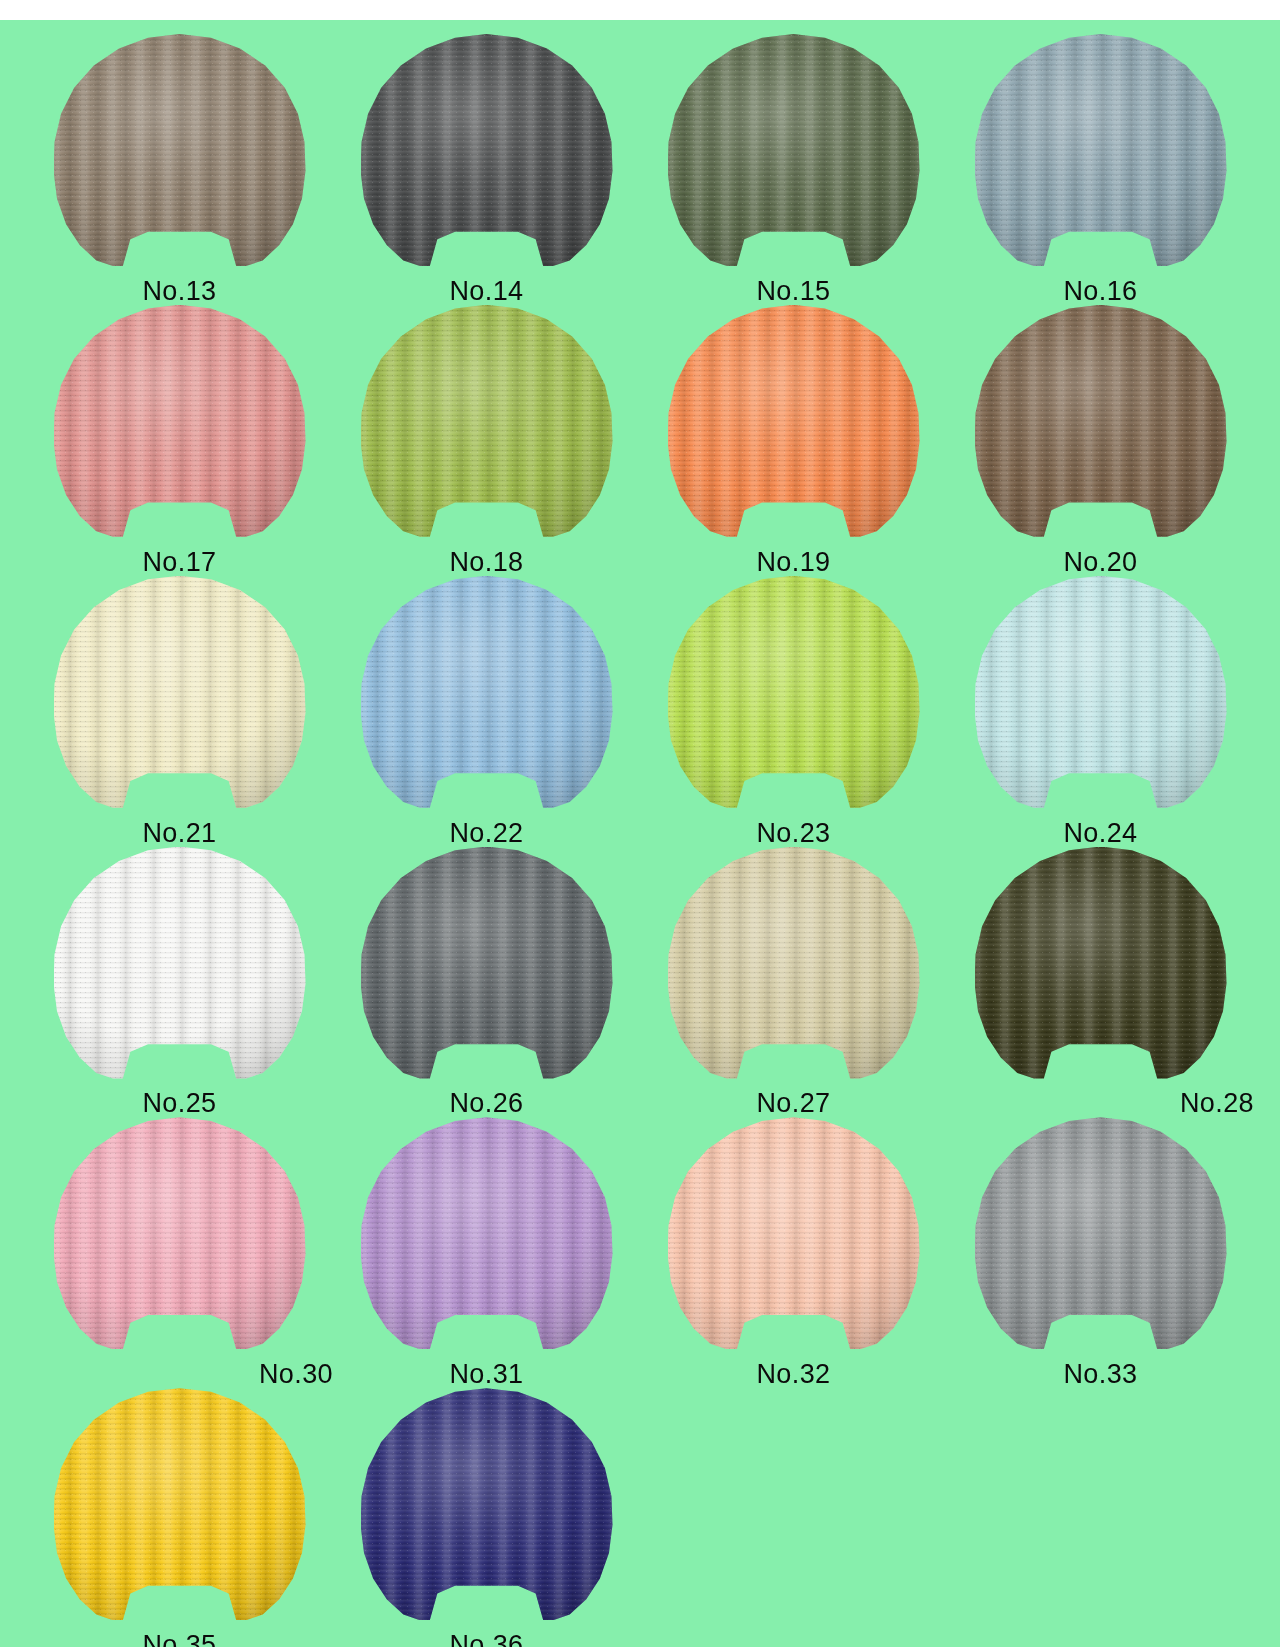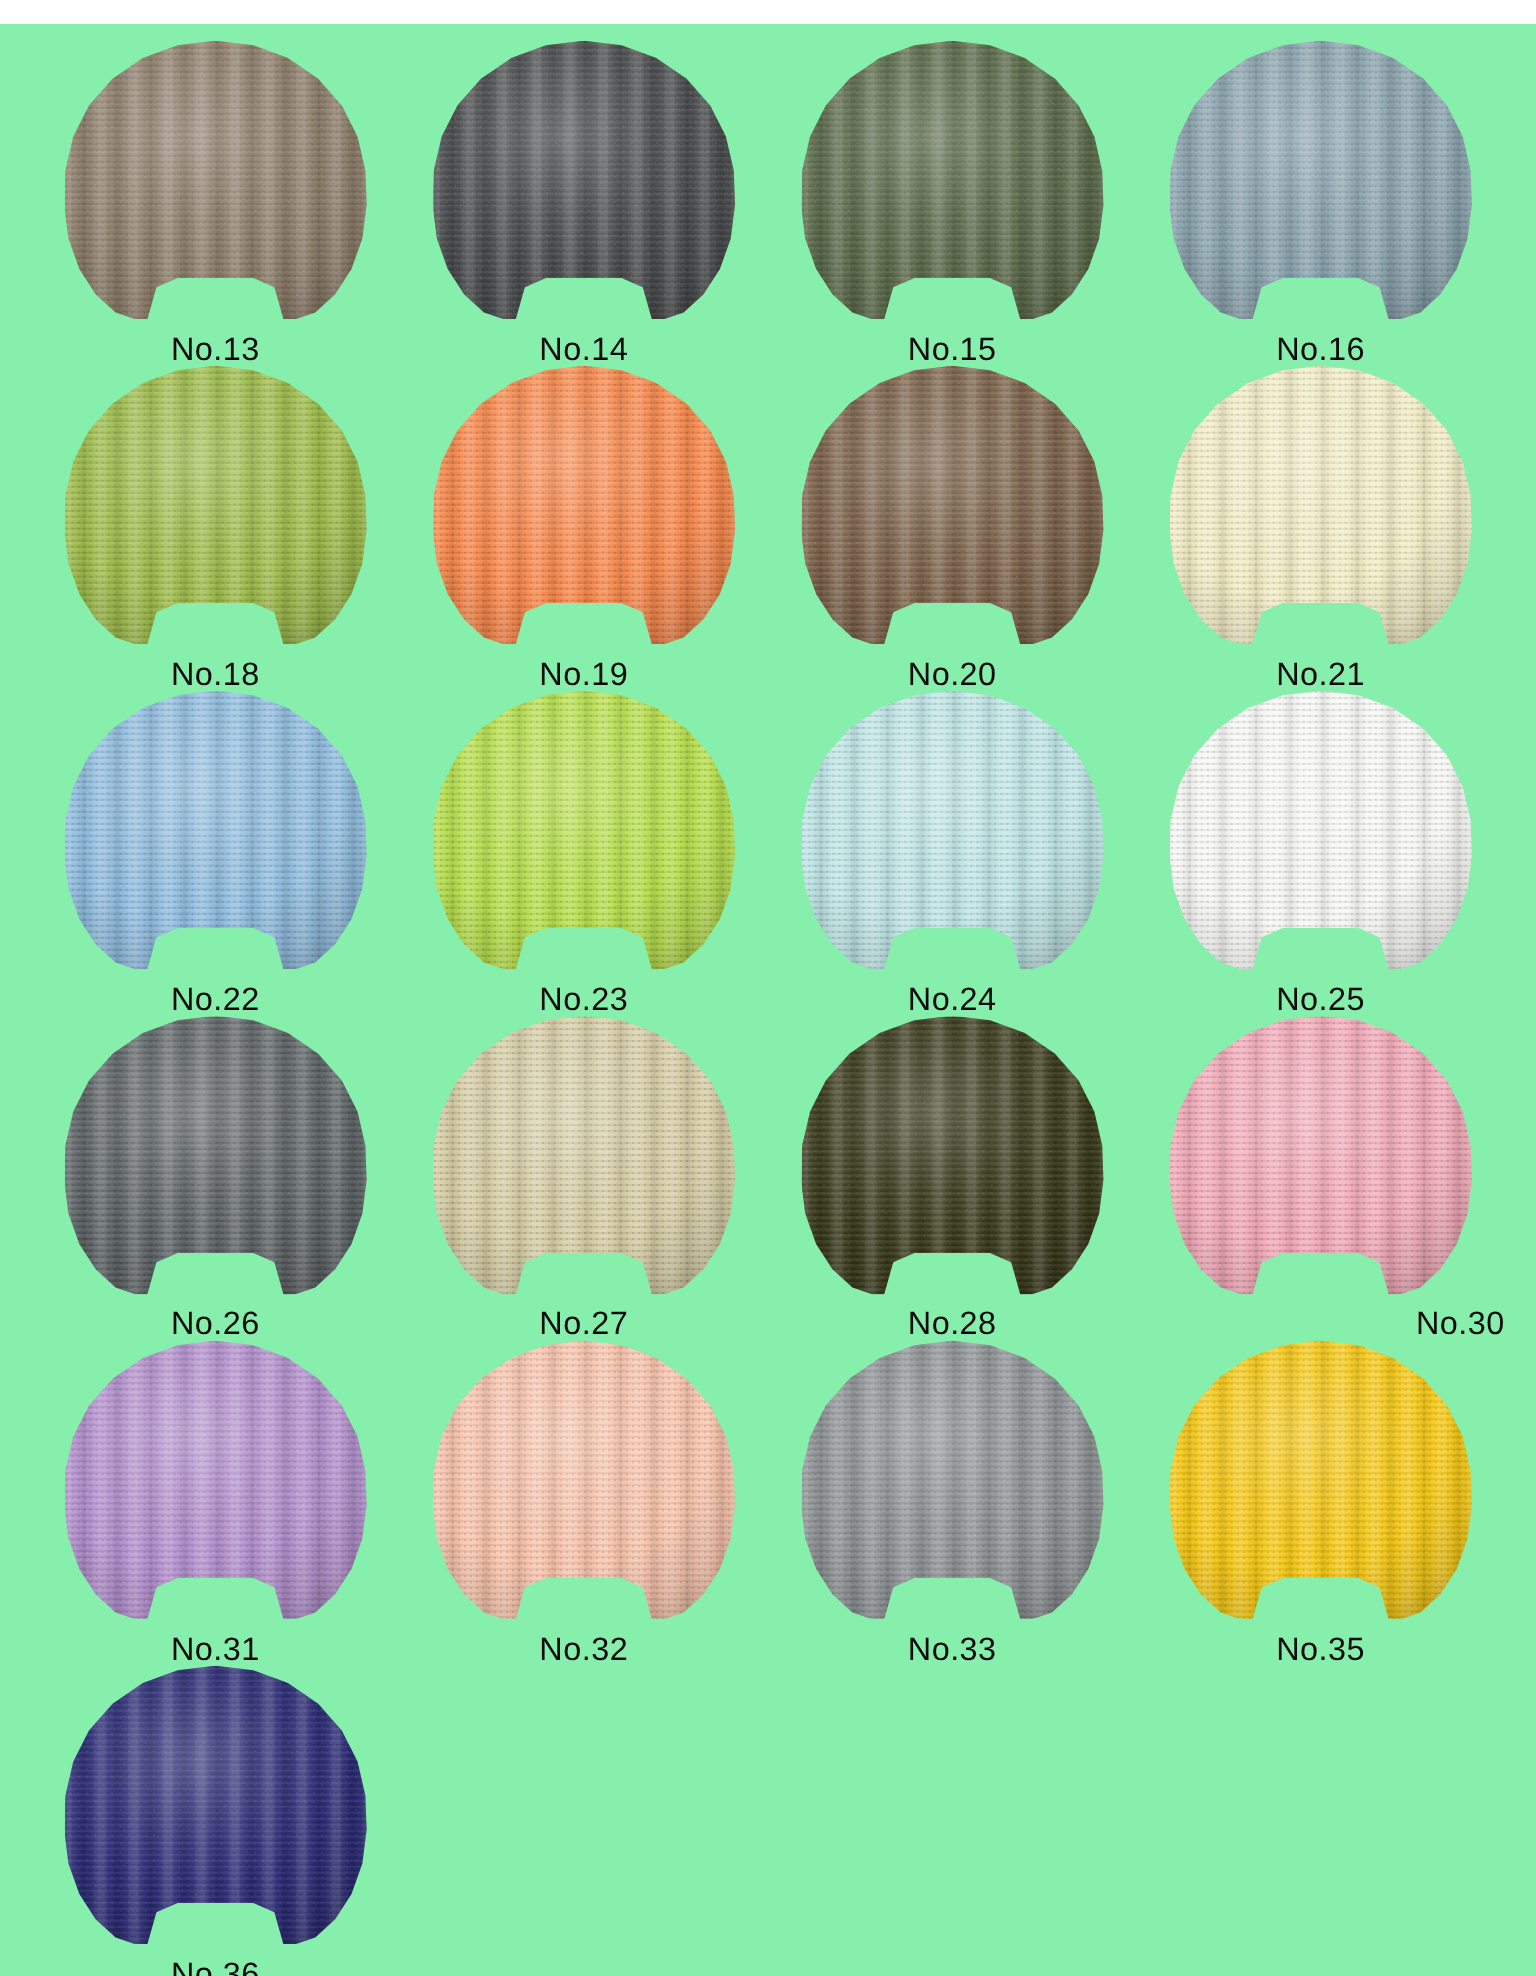--- a/index.html
+++ b/index.html
@@ -183,20 +183,30 @@
         <div class="disc-base" style="background: rgb(138, 163, 174);"></div>
         <div class="disc-ribs"></div>
         <div class="disc-stitch"></div>
         <div class="disc-grain"></div>
         <div class="disc-shade"></div>
       </div>
       <div class="swatch-label" style="color: rgb(11, 11, 11);">No.16</div>
     </div>
     <div class="swatch-cell">
       <div class="swatch-disc">
+        <div class="disc-base" style="background: rgb(226, 145, 141);"></div>
+        <div class="disc-ribs"></div>
+        <div class="disc-stitch"></div>
+        <div class="disc-grain"></div>
+        <div class="disc-shade"></div>
+      </div>
+      <div class="swatch-label" style="color: rgb(11, 11, 11);">No.17</div>
+    </div>
+    <div class="swatch-cell">
+      <div class="swatch-disc">
         <div class="disc-base" style="background: rgb(157, 187, 73);"></div>
         <div class="disc-ribs"></div>
         <div class="disc-stitch"></div>
         <div class="disc-grain"></div>
         <div class="disc-shade"></div>
       </div>
       <div class="swatch-label" style="color: rgb(11, 11, 11);">No.18</div>
     </div>
     <div class="swatch-cell">
       <div class="swatch-disc">
@@ -289,21 +299,21 @@
       <div class="swatch-label" style="color: rgb(11, 11, 11);">No.27</div>
     </div>
     <div class="swatch-cell">
       <div class="swatch-disc">
         <div class="disc-base" style="background: rgb(58, 58, 28);"></div>
         <div class="disc-ribs"></div>
         <div class="disc-stitch"></div>
         <div class="disc-grain"></div>
         <div class="disc-shade"></div>
       </div>
-      <div class="swatch-label" style="color: rgb(11, 11, 11);">No.28</div>
+      <div class="swatch-label" style="color: rgb(11, 11, 11); text-align: right;">No.28</div>
     </div>
     <div class="swatch-cell">
       <div class="swatch-disc">
         <div class="disc-base" style="background: rgb(243, 170, 185);"></div>
         <div class="disc-ribs"></div>
         <div class="disc-stitch"></div>
         <div class="disc-grain"></div>
         <div class="disc-shade"></div>
       </div>
       <div class="swatch-label" style="color: rgb(11, 11, 11); text-align: right;">No.30</div>

